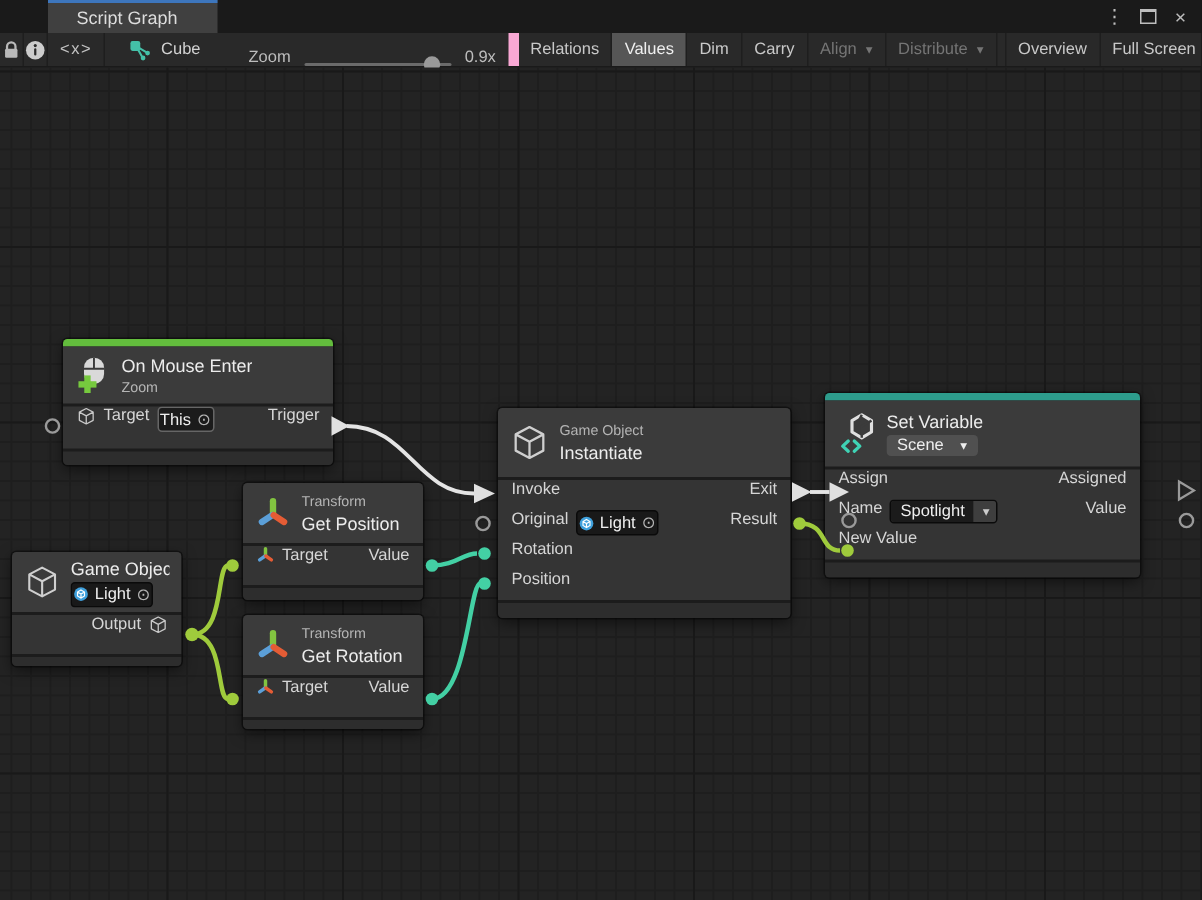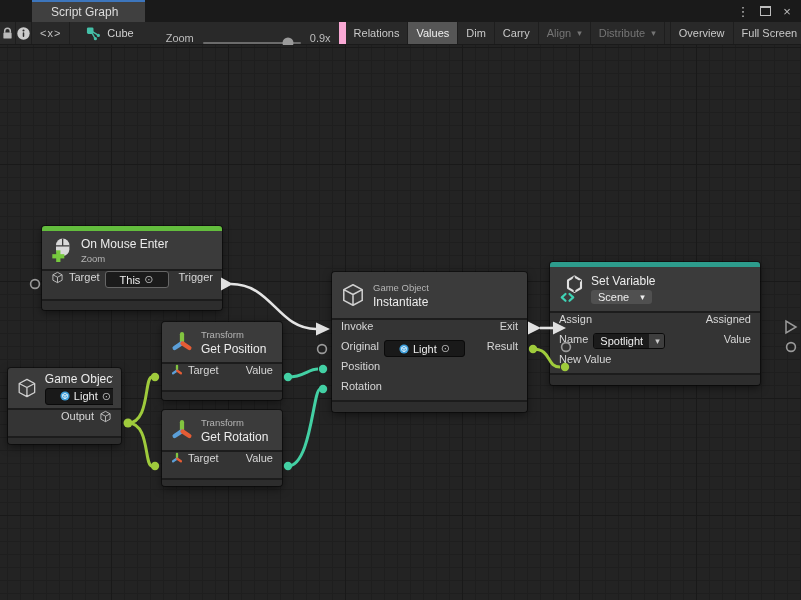--- a/index.html
+++ b/index.html
@@ -46,21 +46,21 @@
   .nhead{background:#3b3b3b;display:flex;align-items:center;gap:7px;padding:0 8px;overflow:hidden;}
   .ncol{display:flex;flex-direction:column;justify-content:flex-start;gap:2px;overflow:hidden;}
   .ntitle{font-size:12px;color:#ececec;white-space:nowrap;}
   .nsub{font-size:9.5px;color:#b5b5b5;white-space:nowrap;}
   .nbody{background:#343434;margin-top:2px;flex:1;display:flex;flex-direction:column;overflow:hidden;}
   .nfoot{background:#2d2d2d;margin-top:2px;}
   .nrow{display:flex;align-items:flex-start;gap:5px;padding:0 9px;color:#d6d6d6;font-size:11px;white-space:nowrap;overflow:hidden;}
   .nrow>*{flex:0 0 auto;}
   .push{margin-left:auto !important;}
   .pill{display:inline-flex;align-items:center;gap:4px;background:#1b1b1b;border:1px solid #666666;border-radius:3px;
-        padding:1px 14px;color:#eeeeee;}
+        padding:1px 1px;color:#eeeeee;}
   .pill.dark{border-color:#0a0a0a;background:#191919;}
   .picker{color:#b5b5b5;font-size:11px;}
   .dd{display:inline-flex;align-items:center;gap:9px;background:#505050;border-radius:3px;padding:1px 7px;color:#eeeeee;}
   .field-dd{display:inline-flex;align-items:stretch;border:1px solid #0a0a0a;border-radius:3px;overflow:hidden;}
   .field-dd .fval{background:#1b1b1b;padding:1px 6px;color:#eeeeee;}
   .field-dd .fbtn{background:#3e3e3e;padding:1px 4px;display:flex;align-items:center;color:#cccccc;}
 
   .wires{position:absolute;left:0;top:0;width:801px;height:555px;pointer-events:none;}
 </style>
 </head>
@@ -277,24 +277,24 @@
           <svg width="10" height="10" viewBox="0 0 12 12">
             <circle cx="6" cy="6" r="5.5" fill="#3fa0dc"></circle>
             <path d="M6 2.8 L8.8 4.4 V7.6 L6 9.2 L3.2 7.6 V4.4 Z M3.2 4.4 L6 6 L8.8 4.4 M6 6 V9.2" stroke="#ffffff" stroke-width="0.9" fill="none"></path>
           </svg>
           <span>Light</span>
           <span class="picker">⊙</span>
         </span>
         <span class="push">Result</span>
       </div>
       <div class="nrow" style="height:20px">
+        <span>Rotation</span>
+      </div>
+      <div class="nrow" style="height:20px">
         <span>Position</span>
-      </div>
-      <div class="nrow" style="height:20px">
-        <span>Rotation</span>
       </div>
     </div>
     <div class="nfoot" style="flex:0 0 10px"></div>
   </div>
 
   <div class="node" style="left:550px;top:217px;width:210px;height:123px">
     <div class="naccent" style="background:#2d9c8c"></div>
     <div class="nhead" style="flex:0 0 44px">
       <svg width="26" height="28" viewBox="0 0 26 28">
         <path d="M16.5 1.5 L23 5.4 L23 13 L16.5 16.9 L10 13 L10 5.4 Z" fill="none" stroke="#e0e0e0" stroke-width="2.1" stroke-linejoin="round"></path>

